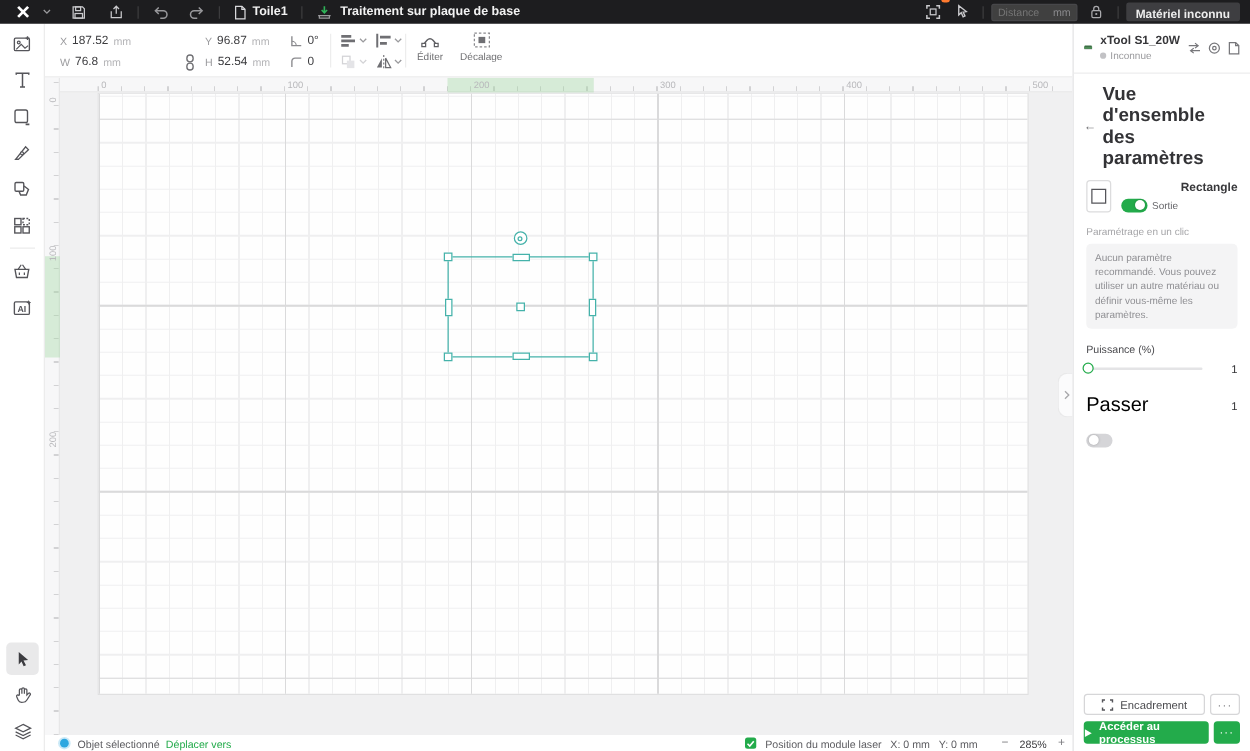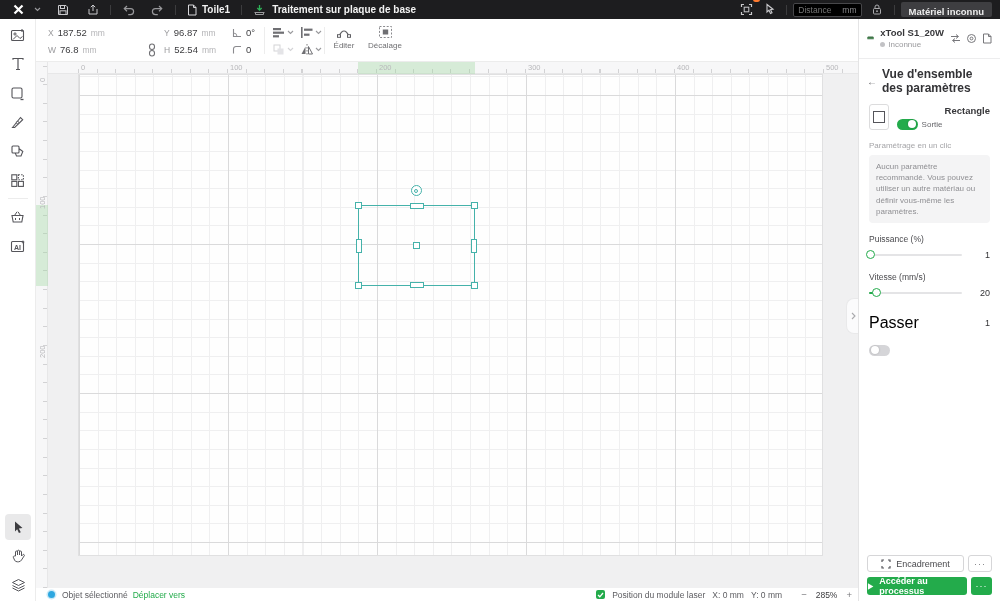--- a/index.html
+++ b/index.html
@@ -5,21 +5,21 @@
   * { margin:0; padding:0; box-sizing:border-box; }
   html,body { width:1000px; height:601px; overflow:hidden; font-family:"Liberation Sans", sans-serif; background:#fff; }
   svg { display:block; }
 
   
   #titlebar { position:absolute; left:0; top:0; width:1000px; height:19px; background:#1d1d1f; display:flex; align-items:center; padding:0 8px; z-index:30; }
   .tb-ic { display:flex; align-items:center; justify-content:center; height:19px; padding:0 5px; cursor:pointer; }
   .tb-sep { width:1px; height:10px; background:#3c3c3e; margin:0 6px; }
   .tb-text { color:#f2f2f2; font-size:10px; font-weight:bold; white-space:nowrap; }
   .tb-right { margin-left:auto; display:flex; align-items:center; }
-  #distance-box { display:flex; align-items:center; background:#000000; border:1px solid #47474a; border-radius:2px; height:14px; padding:0 4px; }
+  #distance-box { display:flex; align-items:center; background:#404040; border:1px solid #47474a; border-radius:2px; height:14px; padding:0 4px; }
   #distance-box input { width:44px; background:transparent; border:none; outline:none; color:#cfcfcf; font-size:8.5px; font-family:"Liberation Sans",sans-serif; }
   #distance-box .unit { color:#8a8a8d; font-size:8.5px; }
   #material-btn { display:flex; align-items:center; gap:4px; background:#3e3e41; border-radius:2px; height:15px; padding:0 8px; color:#ededed; font-size:9.5px; font-weight:bold; cursor:pointer;flex-direction:column; }
   .badge { position:absolute; top:-3px; right:-2px; width:7px; height:5px; background:#ff7a2f; border-radius:2.5px; }
 
   
   #toolbar2 { position:absolute; left:36px; top:19px; width:822px; height:43px; background:#fff; border-bottom:1px solid #ececec; z-index:20; }
   .t2-lbl { color:#9b9b9e; font-size:8.5px; }
   .t2-val { color:#3c3c3f; font-size:9.5px; }
   .t2-unit { color:#b4b4b7; font-size:8.5px; }
@@ -70,21 +70,21 @@
   #rpanel { position:absolute; right:0; top:19px; width:142px; height:582px; background:#fff; border-left:1px solid #e4e4e5; z-index:25; }
   #dev-row { display:flex; align-items:center; padding:8px 8px 9px; gap:6px; }
   #dev-name { font-size:9.5px; font-weight:bold; color:#37373a; white-space:nowrap; }
   #dev-status { display:flex; align-items:center; gap:3px; margin-top:2px; }
   #dev-status .dot { width:5px; height:5px; border-radius:50%; background:#c2c2c5; }
   #dev-status .txt { font-size:8px; color:#9a9a9d; }
   #dev-icons { display:flex; gap:5px; margin-left:auto; }
   .hdiv { height:1px; background:#ededee; }
   #overview { display:flex; align-items:center; gap:5px; padding:8px 8px 7px; cursor:pointer; }
   #overview .arr { color:#6d6d70; font-size:10px; }
-  #overview .ttl { font-size:12px; font-weight:bold; color:#333336; }
+  #overview .ttl { font-size:15px; font-weight:bold; color:#333336; }
   #obj-row { display:flex; align-items:center; gap:8px; padding:2px 10px 8px; }
   #obj-thumb { width:26px; height:26px; border:1px solid #dcdcdd; border-radius:3px; display:flex; align-items:center; justify-content:center; }
   #obj-thumb i { width:12px; height:12px; border:1.5px solid #55555a; display:block; }
   #obj-name { font-size:9.5px; font-weight:bold; color:#37373a;margin-left:48px; }
   .toggle { width:21px; height:11px; border-radius:6px; position:relative; cursor:pointer; }
   .toggle .knob { position:absolute; top:1.5px; width:8px; height:8px; border-radius:50%; background:#fff; box-shadow:0 0 2px rgba(0,0,0,.25); }
   .toggle.on { background:#23ab4b; } .toggle.on .knob { right:1.5px; }
   .toggle.off { background:#d5d5d8; } .toggle.off .knob { left:1.5px; }
   #out-row { display:flex; align-items:center; gap:4px; margin-top:3px; }
   #out-row .cap { font-size:8px; color:#66666a; }
@@ -494,30 +494,20 @@
   <div class="param" style="margin-top:11px">
     <div class="plbl">Puissance (%)</div>
     <div class="slider-row">
       <div class="track">
         <div class="fill" style="width:2%"></div>
         <div class="knob" style="left:2%"></div>
       </div>
       <span class="pval">1</span>
     </div>
   </div>
-  <div class="param" style="margin-top:12px">
-    <div class="plbl">Vitesse (mm/s)</div>
-    <div class="slider-row">
-      <div class="track">
-        <div class="fill" style="width:9%"></div>
-        <div class="knob" style="left:9%"></div>
-      </div>
-      <span class="pval">20</span>
-    </div>
-  </div>
   <div class="kv-row" style="margin-top:16px">
     <span class="plbl">Passer</span>
     <span class="pval">1</span>
   </div>
   <div class="kv-row" style="margin-top:13px">
     <div class="toggle off">
         <span class="knob"></span>
       </div>
   </div>
 

